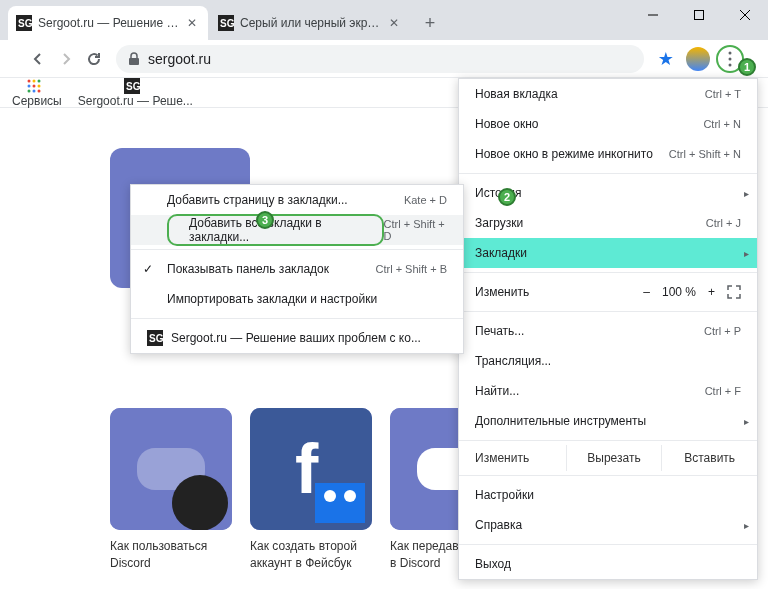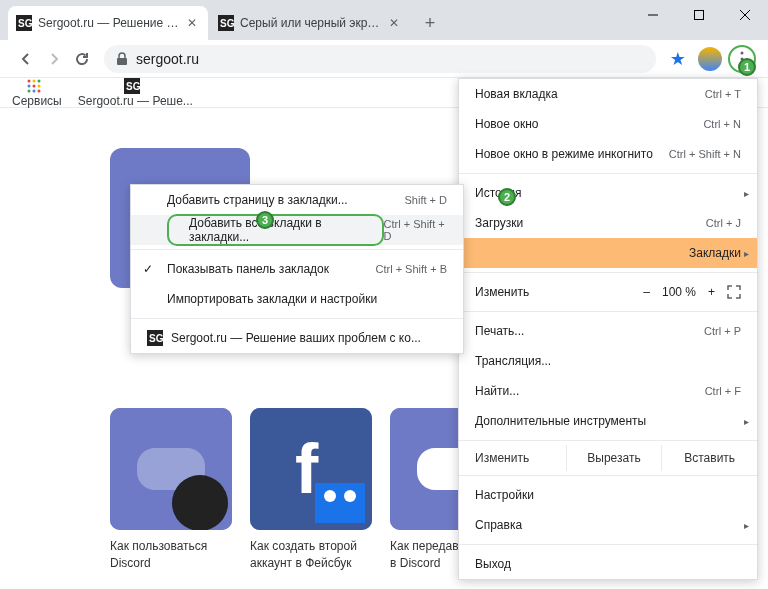--- a/index.html
+++ b/index.html
@@ -10,21 +10,21 @@
 .tab { background: #fff; border-radius: 8px 8px 0 0; height: 34px; display: flex; align-items: center; padding: 0 8px; margin-right: 2px; min-width: 180px; max-width: 200px; position: relative; }
 .tab.inactive { background: #dee1e6; }
 .tab .favicon { width: 16px; height: 16px; margin-right: 6px; flex-shrink: 0; }
 .tab .title { white-space: nowrap; overflow: hidden; text-overflow: ellipsis; flex: 1; font-size: 12px; color: #3c4043; }
 .tab .close { width: 16px; height: 16px; display: flex; align-items: center; justify-content: center; color: #5f6368; }
 .newtab { width: 28px; height: 28px; display: flex; align-items: center; justify-content: center; color: #5f6368; font-size: 18px; margin-left: 4px; margin-bottom: 3px; }
 .win-controls { margin-left: auto; display: flex; align-self: flex-start; }
 .win-btn { width: 46px; height: 30px; display: flex; align-items: center; justify-content: center; color: #000; }
 
 
-.toolbar { height: 38px; background: #fff; display: flex; align-items: center; padding: 0 12px; border-bottom: 1px solid #e8eaed; }
+.toolbar { height: 38px; background: #fff; display: flex; align-items: center; padding: 0 24px; border-bottom: 1px solid #e8eaed; }
 .nav-btn { width: 28px; height: 28px; display: flex; align-items: center; justify-content: center; color: #5f6368; border-radius: 50%; }
 .omnibox { flex: 1; height: 28px; background: #f1f3f4; border-radius: 14px; display: flex; align-items: center; padding: 0 12px; margin: 0 8px; }
 .omnibox .lock { margin-right: 8px; color: #5f6368; }
 .omnibox .url { color: #202124; font-size: 14px; }
 .star { color: #1a73e8; font-size: 18px; margin: 0 6px; }
 .profile { width: 24px; height: 24px; border-radius: 50%; background: linear-gradient(#f4b400, #4285f4); margin: 0 6px; }
 .menu-btn { width: 28px; height: 28px; display: flex; align-items: center; justify-content: center; color: #5f6368; border-radius: 50%; position: relative; border: 2px solid #4caf50; }
 
 
 .bookmarks-bar { height: 30px; display: flex; align-items: center; padding: 0 12px; border-bottom: 1px solid #e8eaed; background: #fff; }
@@ -37,21 +37,21 @@
 .icon-placeholder .gear { position: absolute; bottom: -30px; left: 60px; width: 80px; height: 80px; }
 
 .cards { display: flex; gap: 18px; margin-top: 120px; }
 .card { width: 122px; }
 .card-img { width: 122px; height: 122px; border-radius: 10px; background: #6e7ac6; position: relative; overflow: hidden; margin-bottom: 8px; }
 .card-title { font-size: 12px; color: #333; line-height: 1.4; }
 
 
 .main-menu { position: absolute; top: 78px; right: 10px; width: 300px; background: #fff; border: 1px solid #dadce0; box-shadow: 0 2px 10px rgba(0,0,0,.2); z-index: 100; }
 .menu-item { height: 30px; display: flex; align-items: center; padding: 0 16px; font-size: 12px; color: #202124; justify-content: space-between; position: relative; }
-.menu-item.highlighted { background: #fdba74; justify-content: flex-end; }
+.menu-item.highlighted { background: #5eead4; }
 .menu-item .shortcut { color: #5f6368; font-size: 11px; }
 .menu-sep { height: 1px; background: #e8eaed; margin: 4px 0; }
 .menu-row-zoom { display: flex; align-items: center; gap: 12px; }
 .menu-arrow { position: absolute; right: 8px; color: #5f6368; font-size: 10px; }
 .menu-edit-row { display: flex; }
 .menu-edit-row .cell { flex: 1; text-align: center; padding: 6px 4px; border-right: 1px solid #e8eaed; font-size: 12px; }
 .menu-edit-row .cell.label { text-align: left; padding-left: 16px; }
 .menu-edit-row .cell:last-child { border-right: none; }
 
 
@@ -319,21 +319,21 @@
     </div>
   <div class="menu-sep"></div>
   <div class="menu-item">
       <span>Выход</span>
     </div>
 </div>
 
 <div class="sub-menu">
   <div class="sub-item">
       <span>Добавить страницу в закладки...</span>
-      <span class="shortcut">Shift + D</span>
+      <span class="shortcut">Kate + D</span>
     </div>
   <div class="sub-item highlighted">
       <span class="highlight-ring">Добавить все вкладки в закладки...</span>
       <span class="shortcut">Ctrl + Shift + D</span>
     </div>
   <div class="menu-sep"></div>
   <div class="sub-item">
       <span class="check">✓</span>
       <span>Показывать панель закладок</span>
       <span class="shortcut">Ctrl + Shift + B</span>

